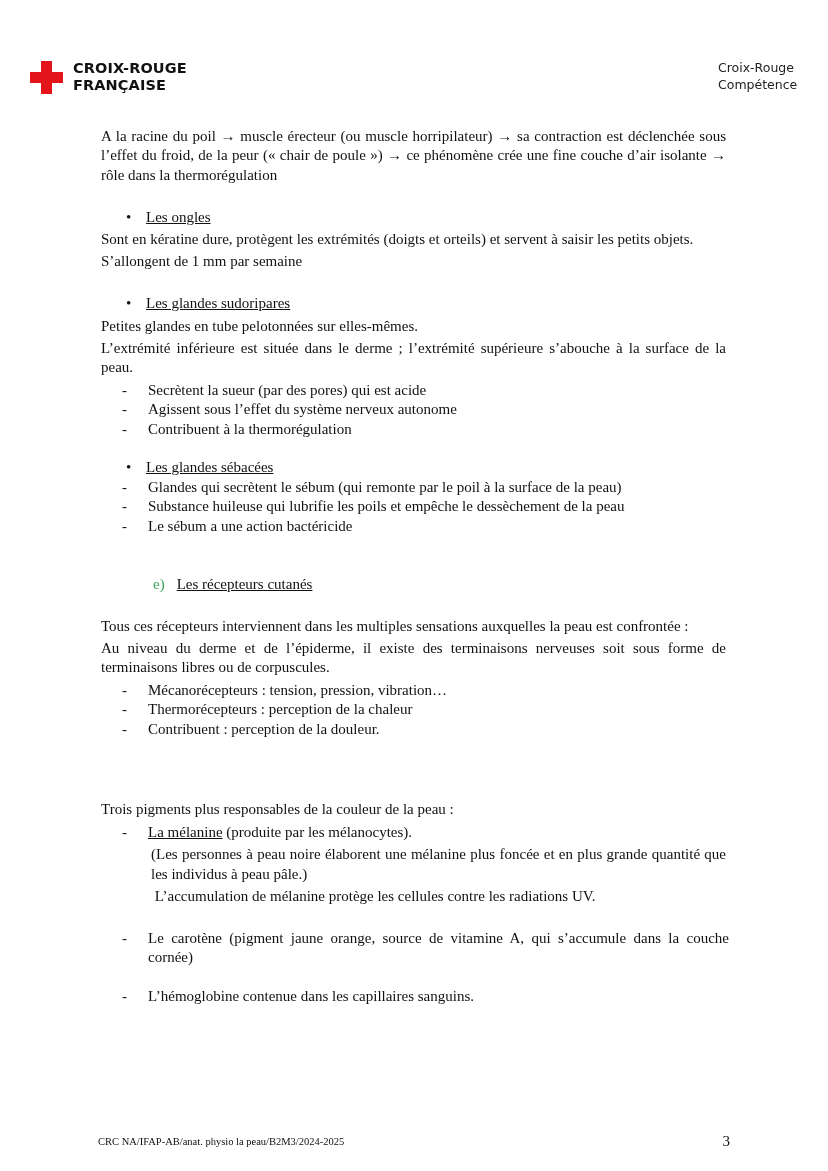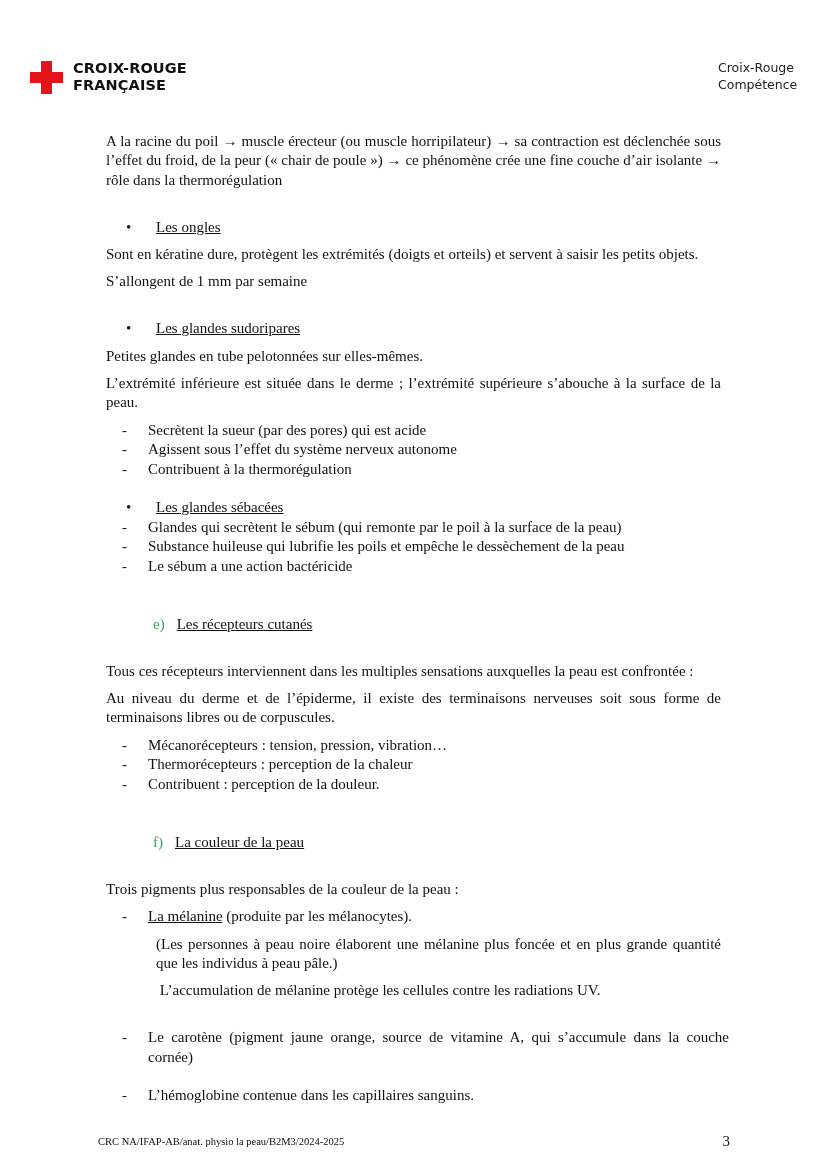--- a/index.html
+++ b/index.html
@@ -4,25 +4,25 @@
 <style>
   html, body { margin: 0; padding: 0; background: #ffffff; }
   body { width: 828px; height: 1171px; position: relative; overflow: hidden; font-family: "Liberation Serif", serif; color: #111; }
   .logo { position: absolute; left: 30px; top: 60px; display: flex; align-items: center; }
   .cross { position: relative; width: 33px; height: 33px; }
   .cross .h { position: absolute; left: 0; top: 11px; width: 33px; height: 11px; background: #e3151b; }
   .cross .v { position: absolute; left: 11px; top: 0; width: 11px; height: 33px; background: #e3151b; }
   .logo-text { margin-left: 10px; font-family: "DejaVu Sans", sans-serif; font-weight: bold; font-size: 14.5px; line-height: 17px; color: #111; letter-spacing: 0.1px; }
   .brand-right { position: absolute; left: 718px; top: 59px; font-family: "DejaVu Sans", sans-serif; font-size: 12.5px; line-height: 17px; color: #222; }
   .content { position: absolute; left: 98px; top: 124px; width: 631px; font-size: 15px; line-height: 19.4px; }
-  p { margin: 8px; }
+  p { margin: 3px; }
   .just { text-align: justify; }
   .bullet-head { padding-left: 28px; position: relative; }
   .bullet-head .dot { position: absolute; left: 28px; top: 0; }
-  .bullet-head .txt { margin-left: 30px; text-decoration: underline; }
+  .bullet-head .txt { margin-left: 20px; text-decoration: underline; }
   ul.dash { list-style: none; margin: 0; padding: 0; }
   ul.dash li { position: relative; padding-left: 50px; }
   ul.dash li .d { position: absolute; left: 24px; top: 0; }
   .gap1 { height: 19.4px; }
   .gap2 { height: 38.8px; }
   .sec { padding-left: 55px; }
   .sec .letter { color: #3aa35d; }
   .sec .title { margin-left: 12px; text-decoration: underline; }
   .ul { text-decoration: underline; }
   .footer { position: absolute; left: 98px; top: 1133px; width: 632px; font-size: 10.5px; display: flex; justify-content: space-between; align-items: center; }
@@ -77,21 +77,20 @@
   <div class="gap1"></div>
   <p class="just">Tous ces récepteurs interviennent dans les multiples sensations auxquelles la peau est confrontée :</p>
   <p class="just">Au niveau du derme et de l’épiderme, il existe des terminaisons nerveuses soit sous forme de terminaisons libres ou de corpuscules.</p>
   <ul class="dash">
     <li><span class="d">-</span><span>Mécanorécepteurs : tension, pression, vibration…</span></li>
     <li><span class="d">-</span><span>Thermorécepteurs : perception de la chaleur</span></li>
     <li><span class="d">-</span><span>Contribuent : perception de la douleur.</span></li>
   </ul>
   <div class="gap2"></div>
 
-  <div class="sec"><span class="letter">f)</span><span class="title">La couleur de la peau</span></div>
   <div class="gap1"></div>
   <p>Trois pigments plus responsables de la couleur de la peau :</p>
   <ul class="dash">
     <li>
       <span class="d">-</span>
       <span class="ul">La mélanine</span><span> (produite par les mélanocytes).</span>
       <p class="just">(Les personnes à peau noire élaborent une mélanine plus foncée et en plus grande quantité que les individus à peau pâle.)</p>
       <p style="white-space:pre;"> L’accumulation de mélanine protège les cellules contre les radiations UV.</p>
     </li>
     <li class="gap1" style="padding:0;"></li>

